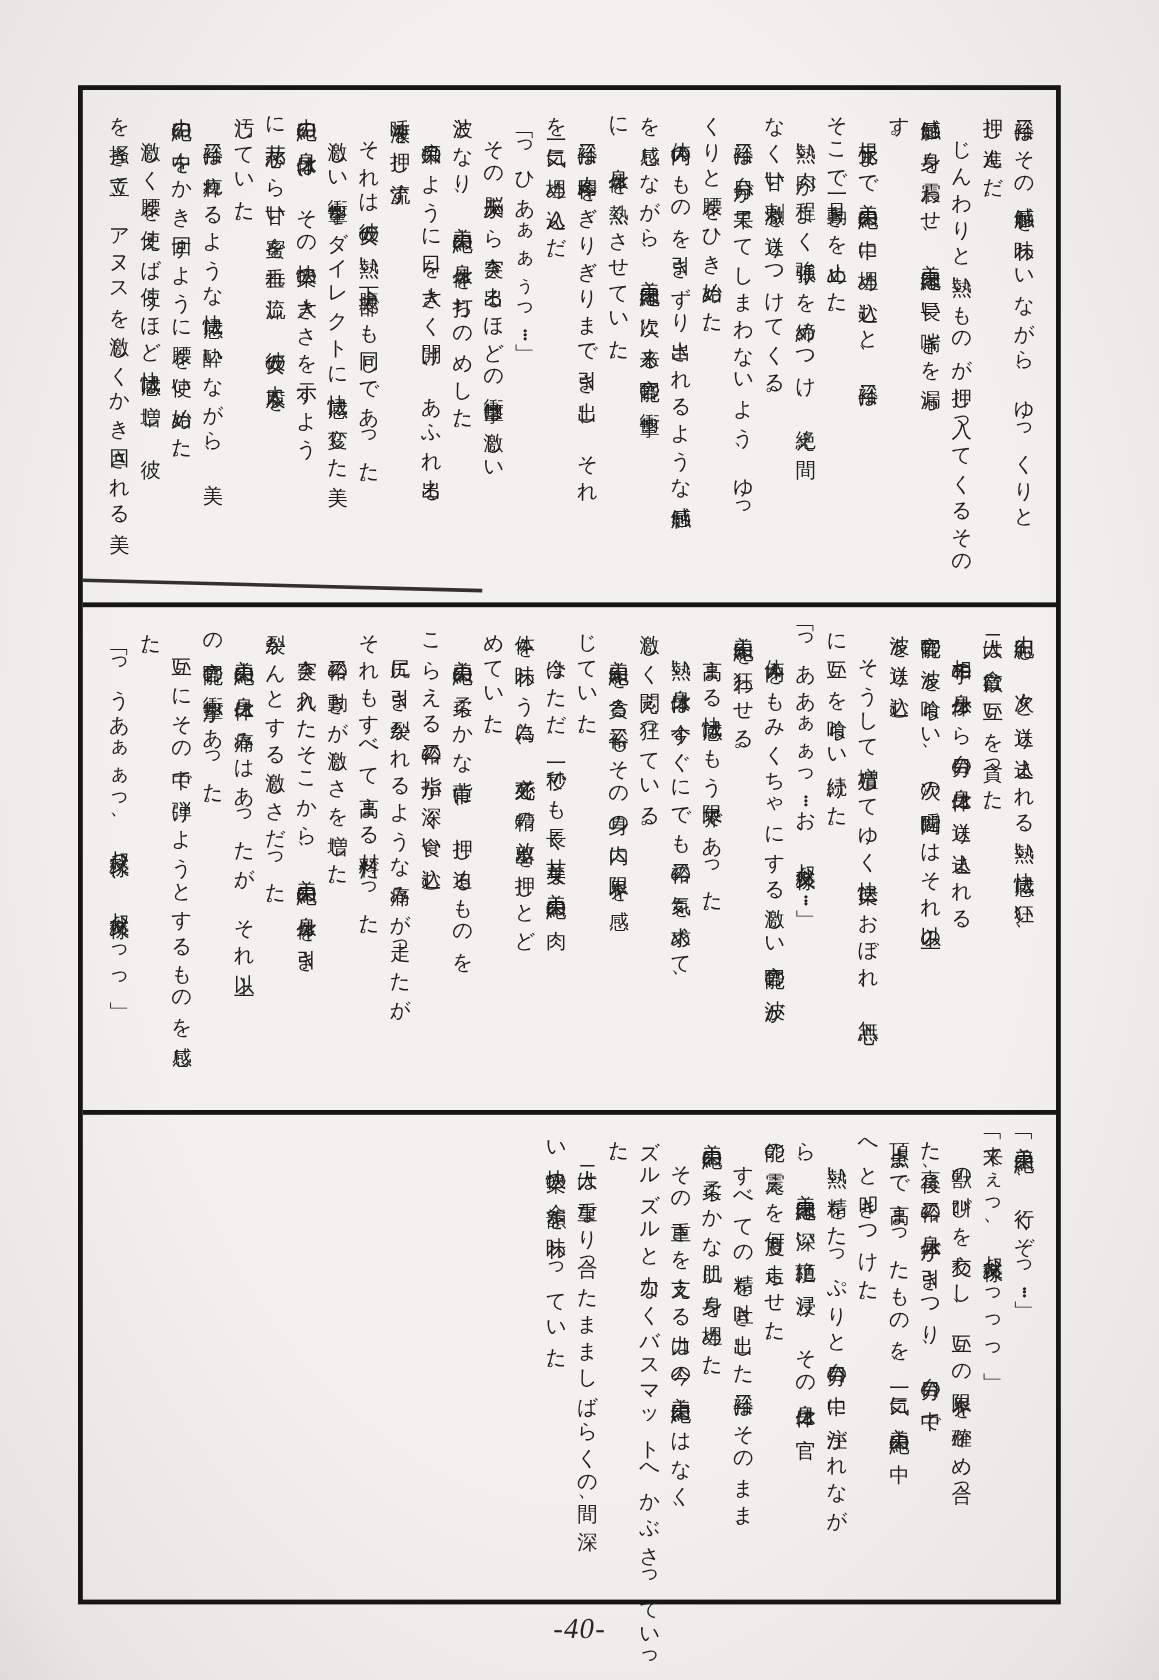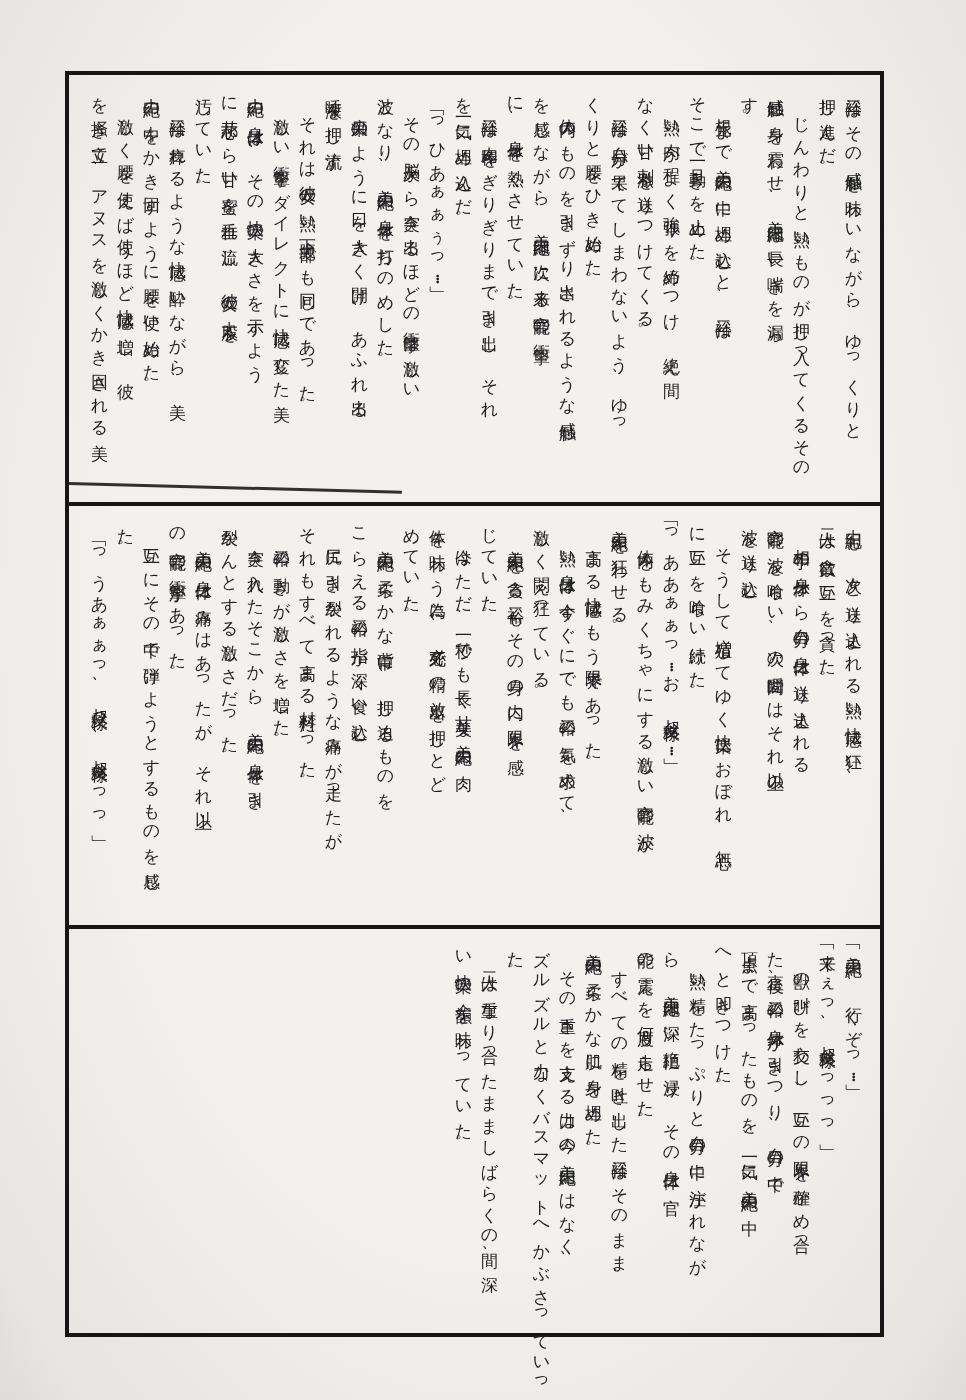--- a/index.html
+++ b/index.html
@@ -163,13 +163,14 @@
           <div class="vline">　すべての精を吐き出した裕二はそのまま、</div>
           <div class="vline">美由紀の柔らかな肌に身を埋めた。</div>
           <div class="vline">　その重さを支える力は今の美由紀にはなく、</div>
           <div class="vline">ズルズルと力なくバスマットへかぶさっていっ</div>
           <div class="vline">た。</div>
           <div class="vline">　二人は重なり合ったまましばらくの間、深</div>
           <div class="vline">い快楽の余韻を味わっていた。</div>
         </div>
     </section>
   </div>
+  <div class="page-number">-40-</div>
 </div>
 
 </body></html>

